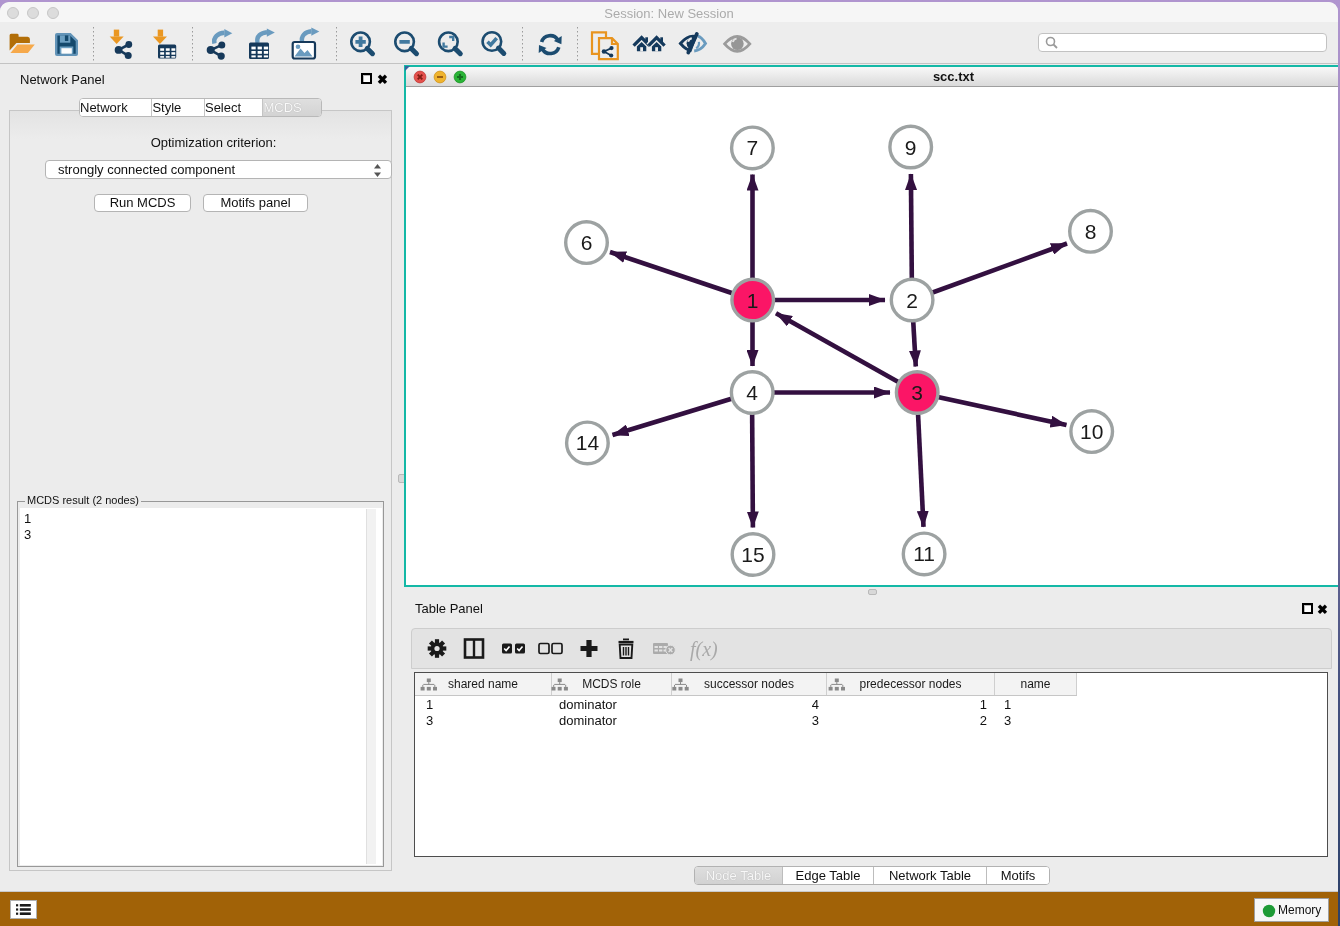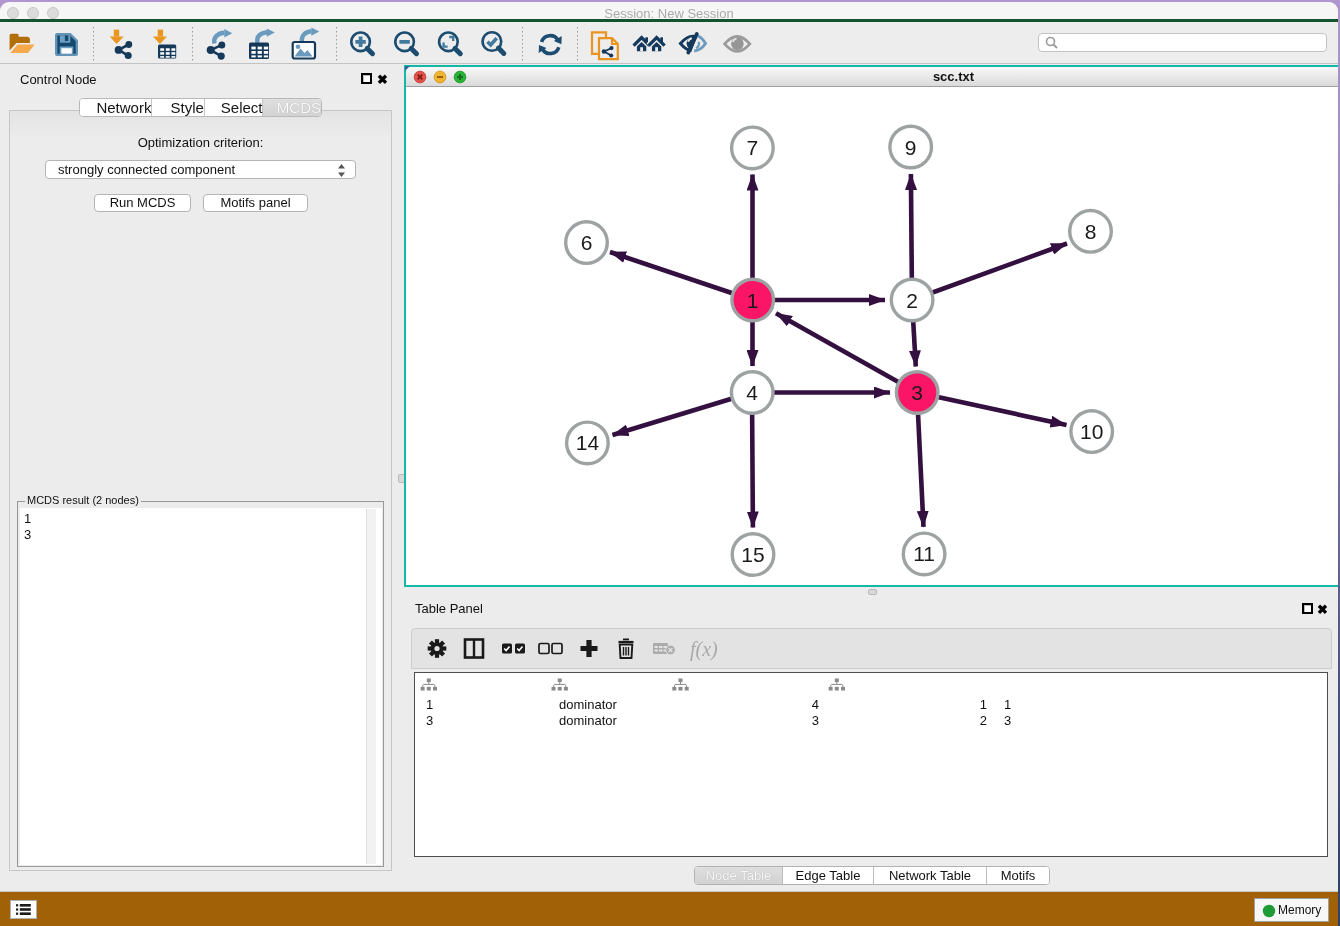--- a/index.html
+++ b/index.html
@@ -1,37 +1,37 @@
 <!DOCTYPE html>
 <html><head>
 <meta charset="utf-8">
 <style>
   * { margin:0; padding:0; box-sizing:border-box; -webkit-font-smoothing:antialiased; }
   svg { display:block; }
   html,body { width:1340px; height:926px; overflow:hidden; }
   body { font-family:"Liberation Sans", sans-serif; background:linear-gradient(180deg,#b095cf 0%,#8f7fb0 40%,#44507e 75%,#2c4169 100%); position:relative; }
   .window { position:absolute; left:0; top:2px; width:1338px; height:924px; background:#ececec; border-radius:9px 9px 0 0; overflow:hidden; }
   
-  .titlebar { position:absolute; left:0; top:0; width:100%; height:24px; background:#f6f6f6; border-bottom:7px solid #14532d; border-radius:9px 9px 0 0;padding-left:47px; }
+  .titlebar { position:absolute; left:0; top:0; width:100%; height:24px; background:#f6f6f6; border-bottom:1px solid #14532d; border-radius:9px 9px 0 0;padding-left:47px; }
   .tl-circle { position:absolute; top:5px; width:12px; height:12px; border-radius:50%; background:#dcdcdc; border:1px solid #c6c6c6; }
   .title-text { position:absolute; top:0; left:0; width:100%; text-align:center; font-size:13px; line-height:23px; color:#ababab; }
   
   .toolbar { position:absolute; left:0; top:20px; width:100%; height:42px; background:#ededed; border-bottom:1px solid #c3c3c3; }
   .searchbox { position:absolute; left:1038px; top:11px; width:289px; height:19px; background:#fff; border:1px solid #c2c2c2; border-radius:4px; }
   
   .cp-header-text { position:absolute; left:20px; top:70px; font-size:13px; color:#111; }
   .float-sq { position:absolute; width:11px; height:11px; border:2px solid #000; background:#fff; box-shadow:inset 1px 1px 0 #bbb; }
   .bold-x { position:absolute; font-size:13px; font-weight:bold; color:#000; }
   .tabbar { position:absolute; display:flex; border:1px solid #b9b9b9; border-radius:4px; overflow:hidden; background:#fff; }
-  .tabbar .tab { font-size:15px; color:#151515; text-align:right; line-height:18px; border-right:1px solid #c4c4c4; background:#fff; }
+  .tabbar .tab { font-size:13px; color:#151515; text-align:left; line-height:18px; border-right:1px solid #c4c4c4; background:#fff; }
   .tabbar .tab:last-child { border-right:none; }
   .tabbar .tab.sel { background:linear-gradient(#dfdfdf,#d3d3d3); color:#fafafa; text-shadow:0 0 1px #9a9a9a; }
   .cp-box { position:absolute; left:9px; top:108px; width:383px; height:761px; border:1px solid #c6c6c6; background:linear-gradient(#e3e3e3, #ececec 28px); }
-  .opt-label { position:absolute; left:0; top:24px; width:100%; text-align:center; font-size:13px; color:#111; }
-  .cp-select { position:absolute; left:35px; top:49px; width:311px; height:19px; background:#fff; border:1px solid #b4b4b4; border-radius:4px; font-size:13px; line-height:17px; padding-left:12px; color:#111; }
+  .opt-label { position:absolute; left:13px; top:24px; width:100%; text-align:center; font-size:13px; color:#111; }
+  .cp-select { position:absolute; left:35px; top:49px; width:347px; height:19px; background:#fff; border:1px solid #b4b4b4; border-radius:4px; font-size:13px; line-height:17px; padding-left:12px; color:#111; }
   .mac-btn { position:absolute; height:18px; background:#fff; border:1px solid #b4b4b4; border-radius:4px; font-size:13px; line-height:16px; text-align:center; color:#111; }
   .fieldset { position:absolute; left:7px; top:390px; width:367px; height:366px; border:1px solid #989898; }
   .fieldset .legend { position:absolute; left:7px; top:-8px; background:#ececec; padding:0 2px; font-size:11px; color:#111; }
   .fs-white { position:absolute; left:2px; top:6px; width:362px; height:357px; background:#fff; }
   .fs-scroll { position:absolute; right:6px; top:1px; width:10px; height:355px; background:#f2f2f2; border-left:1px solid #e0e0e0; }
   
   .netwin { position:absolute; left:404px; top:63px; width:1099px; height:522px; border:2px solid #14b8a6; background:#fff; }
   .net-title { position:absolute; left:0; top:0; width:100%; height:20px; background:linear-gradient(#f8f8f8,#dadada); border-bottom:1px solid #9f9f9f; }
   .net-title .t { position:absolute; width:100%; text-align:center; font-size:13px; font-weight:bold; color:#111; line-height:20px; }
   
@@ -242,21 +242,21 @@
       </g>
     </svg>
     <div class="searchbox">
       <svg width="14" height="14" viewBox="0 0 14 14" style="position:absolute;left:6px;top:2px;">
         <circle cx="5.5" cy="5.5" r="4" fill="none" stroke="#9a9a9a" stroke-width="1.6"></circle>
         <line x1="8.5" y1="8.5" x2="12" y2="12" stroke="#9a9a9a" stroke-width="1.8"></line>
       </svg>
     </div>
   </div>
 
-  <div class="cp-header-text">Control Node</div>
+  <div class="cp-header-text">Network Panel</div>
   <div class="float-sq" style="left:361px; top:71px;"></div>
   <div class="bold-x" style="left:377px; top:70px;">✖</div>
   <div class="cp-box">
     <div class="opt-label">Optimization criterion:</div>
     <div class="cp-select">strongly connected component
       <svg width="9" height="13" style="position:absolute; right:9px; top:3px;" viewBox="0 0 9 13">
         <path d="M4.5 0 L8 4.5 L1 4.5 Z" fill="#555"></path>
           <path d="M4.5 13 L8 8.5 L1 8.5 Z" fill="#555"></path>
       </svg>
     </div>
@@ -410,20 +410,37 @@
             <rect x="-0.5" y="1" width="3.4" height="2"></rect>
         </g>
         <circle cx="6.5" cy="1.5" r="4.8" fill="#ababab" stroke="#e3e3e3" stroke-width="1"></circle>
         <path d="M4.6,-0.4 l3.8,3.8 M8.4,-0.4 l-3.8,3.8" stroke="#e3e3e3" stroke-width="1.4"></path>
       </g>
 
       <text x="278" y="26.5" font-family="'Liberation Serif',serif" font-style="italic" font-size="20" fill="#a9a9a9">f(x)</text>
     </svg>
   </div>
   <div class="tbl" id="tbl">
+    <div class="tbl-header" style="width:662px;">
+      <div class="th-cell" style="left:0; width:137px;">
+          <div class="th-label">shared name</div>
+        </div>
+      <div class="th-cell" style="left:137px; width:120px;">
+          <div class="th-label">MCDS role</div>
+        </div>
+      <div class="th-cell" style="left:257px; width:155px;">
+          <div class="th-label">successor nodes</div>
+        </div>
+      <div class="th-cell" style="left:412px; width:168px;">
+          <div class="th-label">predecessor nodes</div>
+        </div>
+      <div class="th-cell" style="left:580px; width:82px;">
+          <div class="th-label">name</div>
+        </div>
+    </div>
     <svg width="662" height="23" viewBox="0 0 662 23" style="position:absolute; left:0; top:0;">
       <g id="tree1" transform="translate(13.8,11.5)" fill="#8a8a8a">
         <rect x="-2" y="-6" width="4" height="3.6"></rect>
         <rect x="-0.5" y="-2.4" width="1" height="2.4"></rect>
         <rect x="-5.5" y="-0.6" width="11" height="1"></rect>
         <rect x="-6.5" y="0.4" width="1" height="2"></rect>
           <rect x="5.5" y="0.4" width="1" height="2"></rect>
         <rect x="-8.2" y="2.4" width="4" height="3.6"></rect>
         <rect x="-2" y="2.4" width="4" height="3.6"></rect>
         <rect x="4.2" y="2.4" width="4" height="3.6"></rect>

